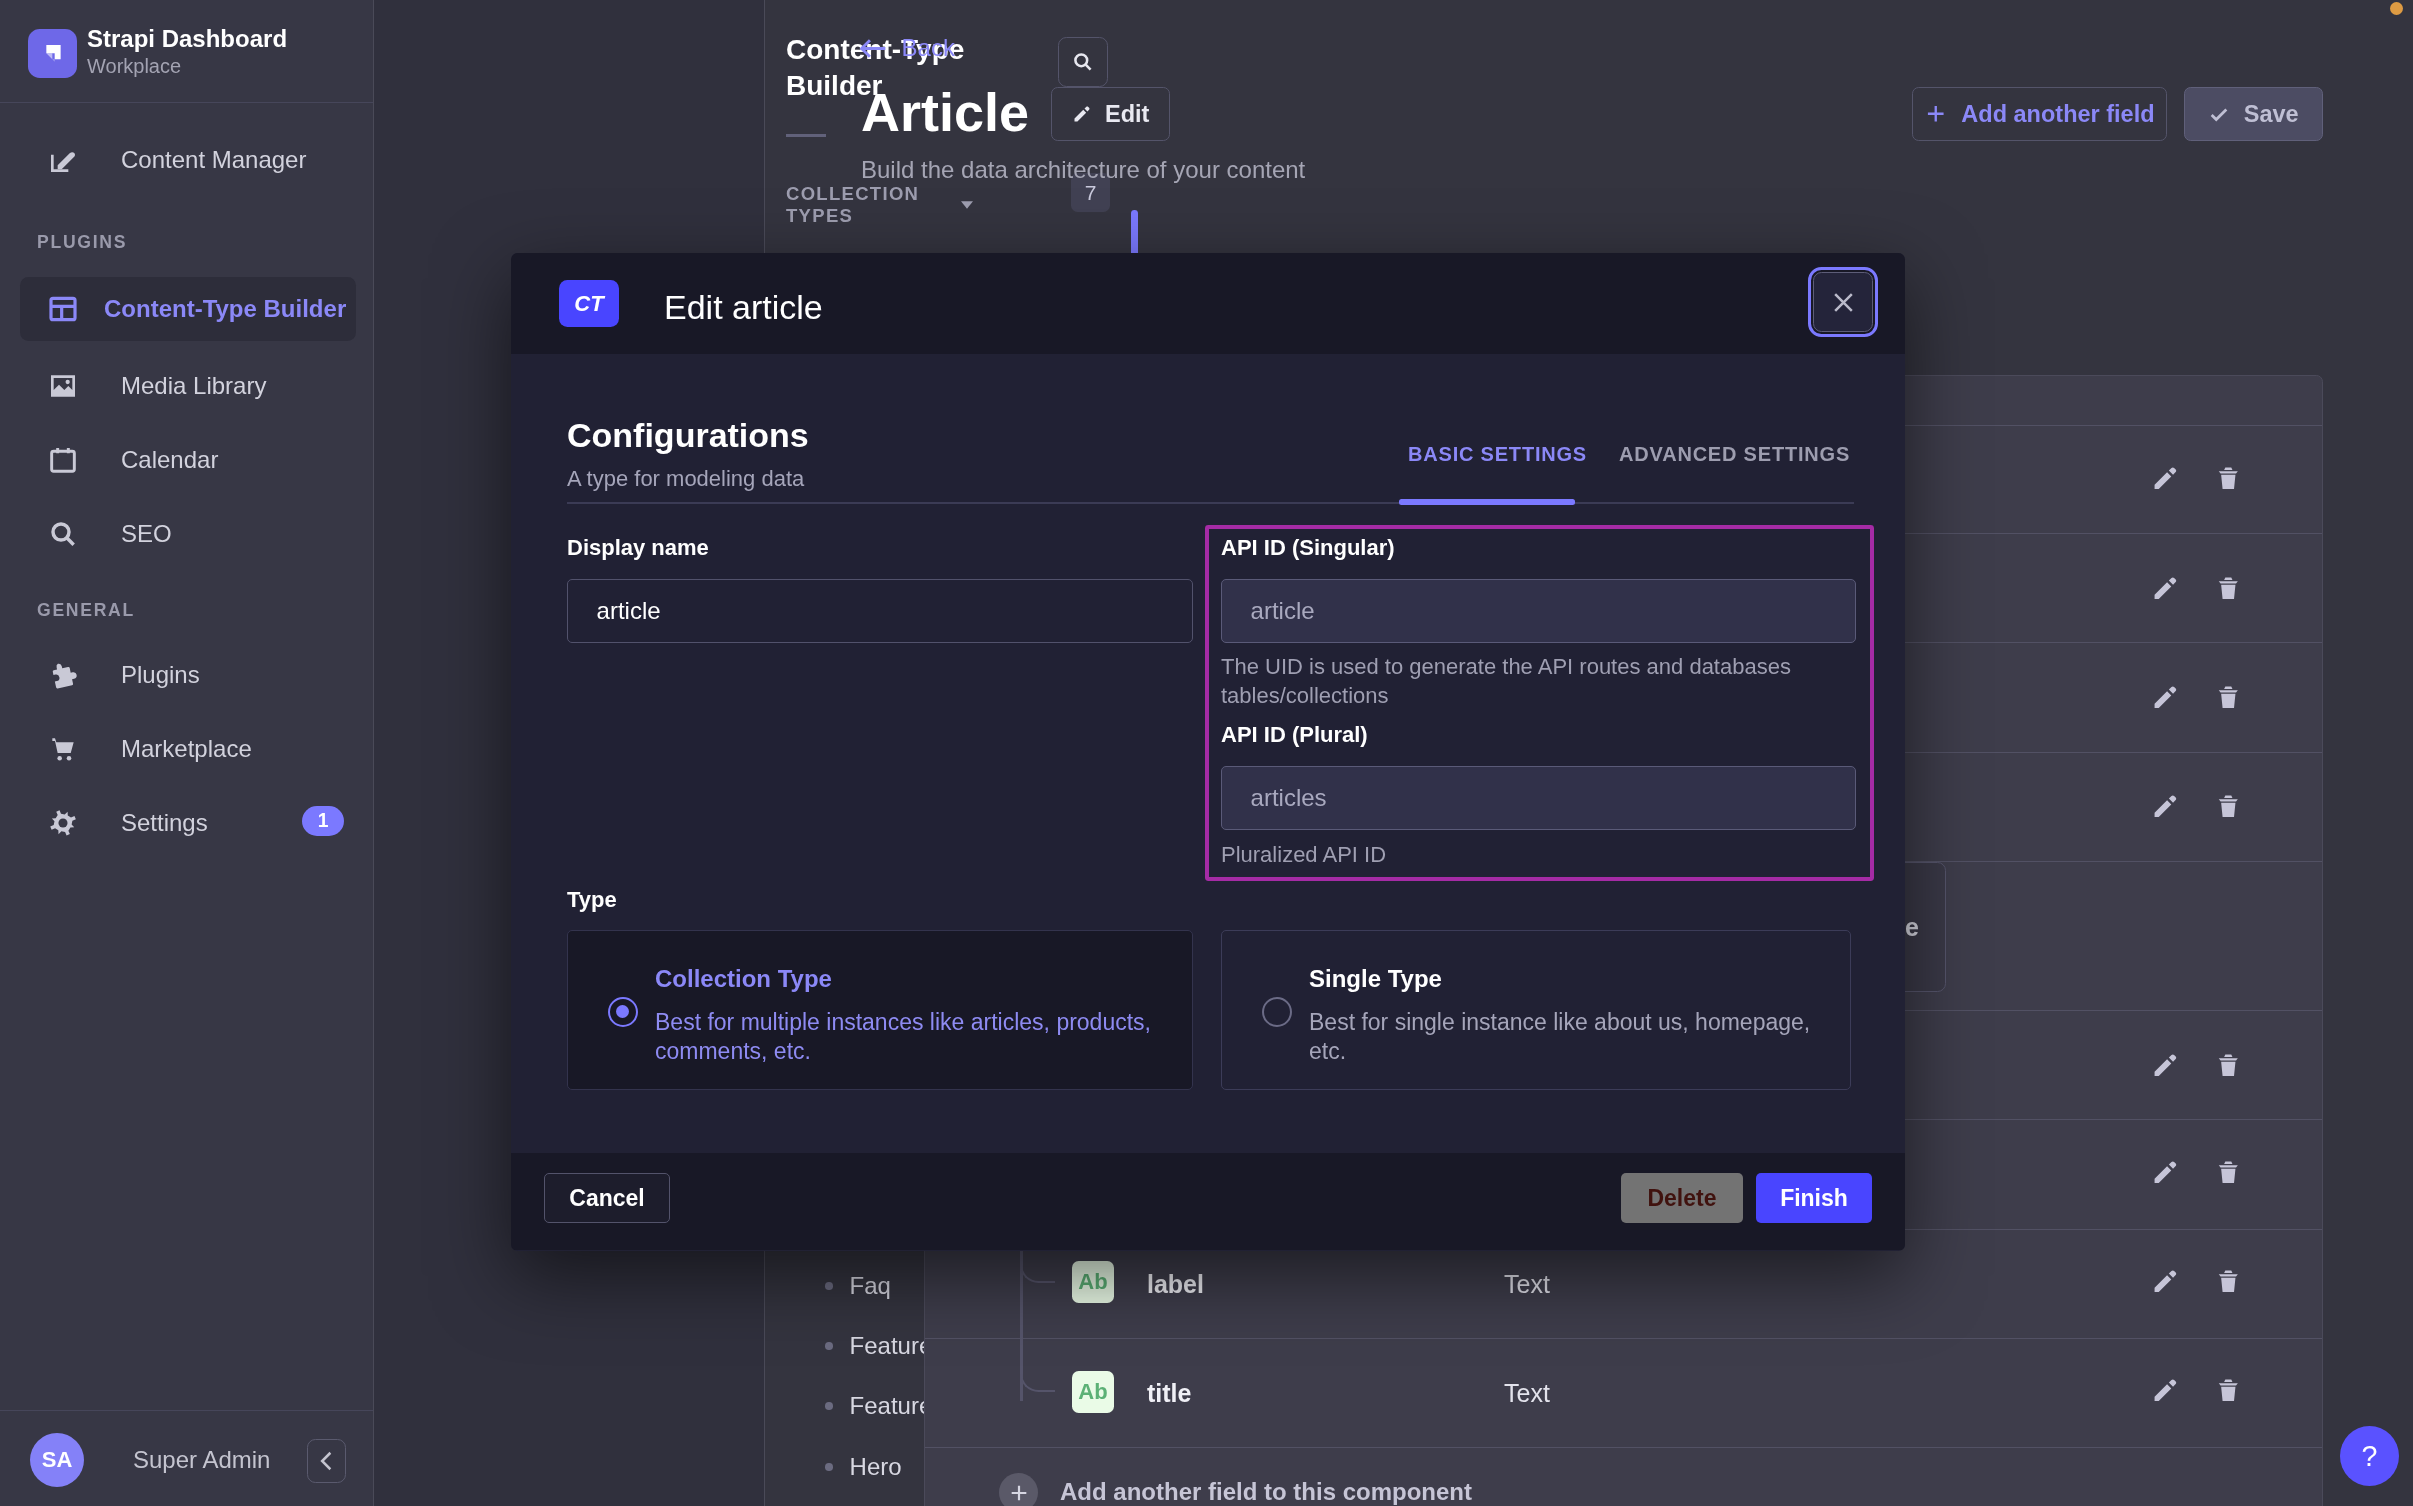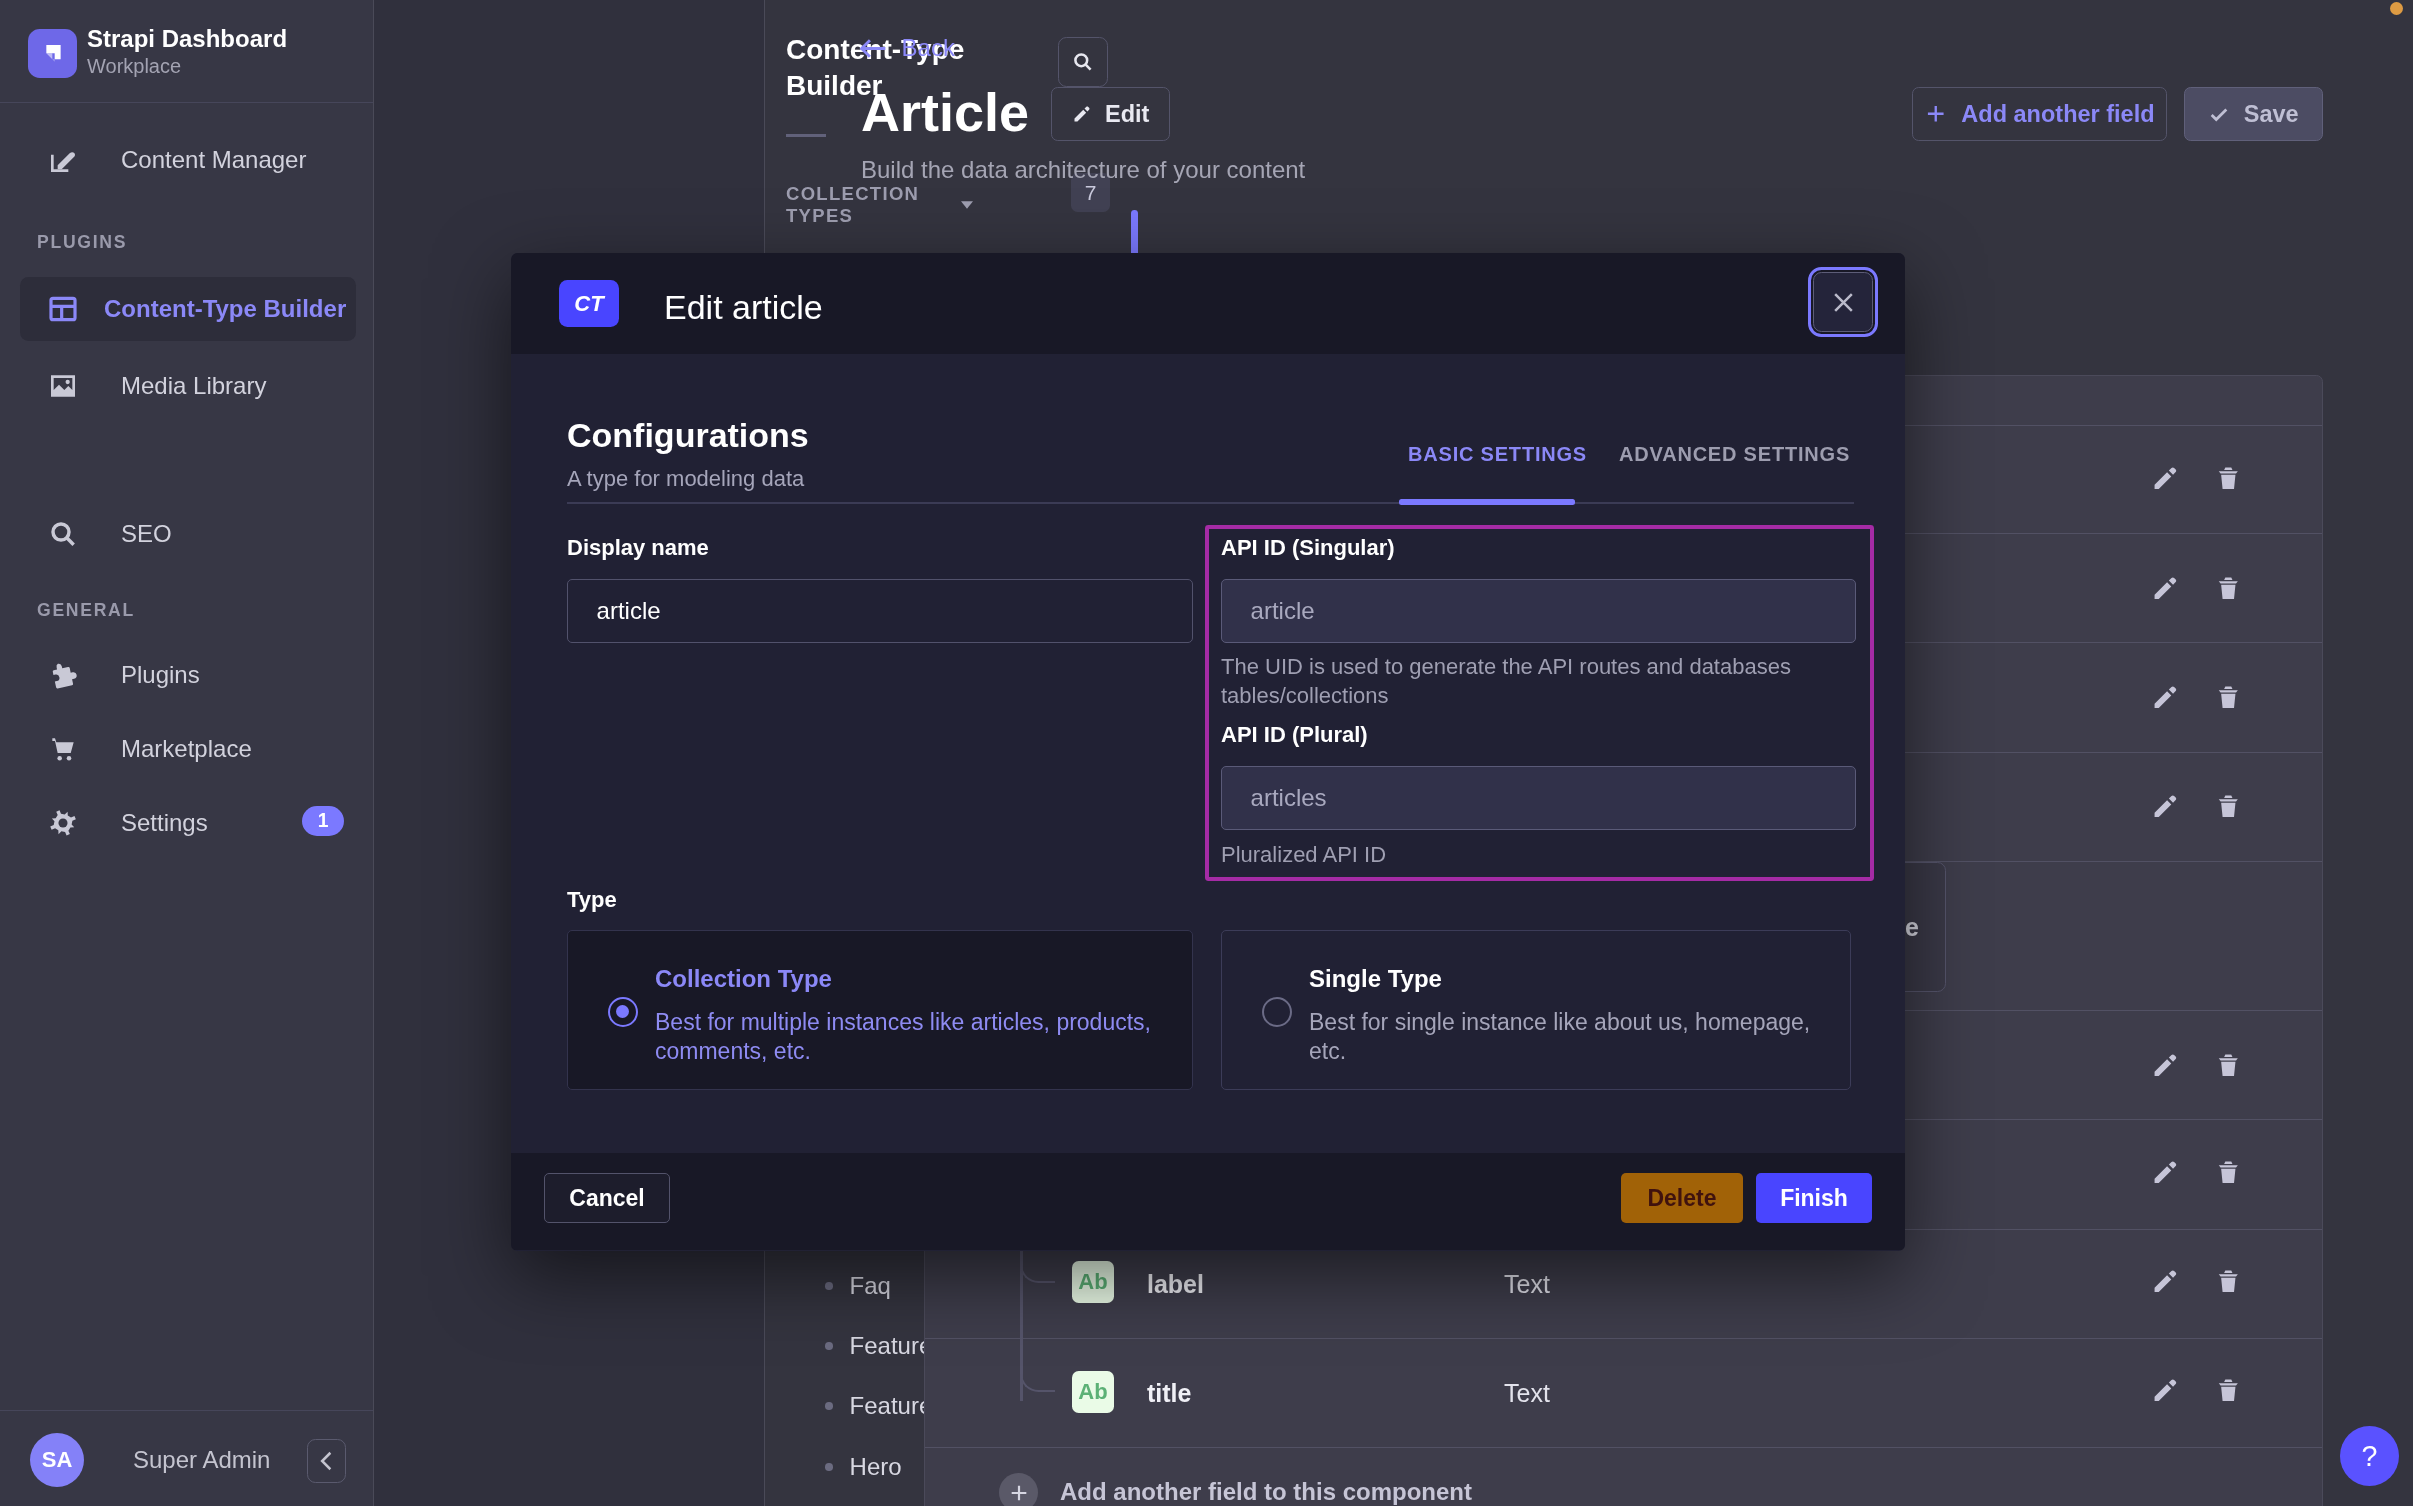--- a/index.html
+++ b/index.html
@@ -112,21 +112,21 @@
   .radio-on { border:2.5px solid #7b79ff; }
   .radio-on::after { content:""; position:absolute; left:5.9px; top:5.9px; width:13.4px; height:13.4px; border-radius:50%; background:#7b79ff; }
   .radio-off { border:2.5px solid #6b6b86; }
   .tc-title { position:absolute; top:34px; font-size:24px; font-weight:bold; }
   .tc-desc { position:absolute; font-size:23px; line-height:28.6px; }
   .modal-f { position:absolute; left:0; top:900px; width:100%; height:97px; background:#181826;text-align:right; }
   .cancel-btn { position:absolute; left:33px; top:20px; width:126px; height:50px; border:0.8px solid #53536b;
                 border-radius:5px; background:#1d1d2c; color:#fff; font-size:23px; font-weight:bold;
                 display:flex; align-items:center; justify-content:center; }
   .delete-btn { position:absolute; left:1110px; top:20px; width:122px; height:50px; border-radius:5px;
-                background:#a16207; color:#40120e; font-size:23px; font-weight:bold;
+                background:#737373; color:#40120e; font-size:23px; font-weight:bold;
                 display:flex; align-items:center; justify-content:center; }
   .finish-btn { position:absolute; left:1245px; top:20px; width:116px; height:50px; border-radius:5px;
                 background:#4945ff; color:#fff; font-size:23px; font-weight:bold;
                 display:flex; align-items:center; justify-content:center; }
 
   .help-fab { left:2340px; top:1426px; width:59px; height:60px; border-radius:50%; background:#5a52ff;
               color:#fff; font-size:28.6px; display:flex; align-items:center; justify-content:center; }
   svg { display:block; }
 </style>
 </head>
@@ -171,20 +171,29 @@
     <div class="abs nav-item" style="top:359px">
       <span class="nicon">
         <svg width="32" height="32" viewBox="0 0 24 24" fill="currentColor">
           <path d="M3 4h18v16H3zM5 6v9l4-4 4 4 3-3 3 3V6z" fill-rule="evenodd"></path>
             <circle cx="15.5" cy="9" r="1.6"></circle>
         </svg>
       </span>
       <span>Media Library</span>
     </div>
 
+    <div class="abs nav-item" style="top:433px">
+      <span class="nicon">
+        <svg width="32" height="32" viewBox="0 0 24 24" fill="none" stroke="currentColor" stroke-width="2.2">
+          <rect x="3.5" y="5.5" width="17" height="15" rx="1.5"></rect>
+            <path d="M8 3v4M16 3v4"></path>
+        </svg>
+      </span>
+      <span>Calendar</span>
+    </div>
 
     <div class="abs nav-item" style="top:507px">
       <span class="nicon">
         <svg width="32" height="32" viewBox="0 0 24 24" fill="none" stroke="currentColor" stroke-width="2.6">
           <circle cx="10.5" cy="10.5" r="6"></circle>
             <path d="M15 15l5 5"></path>
         </svg>
       </span>
       <span>SEO</span>
     </div>

